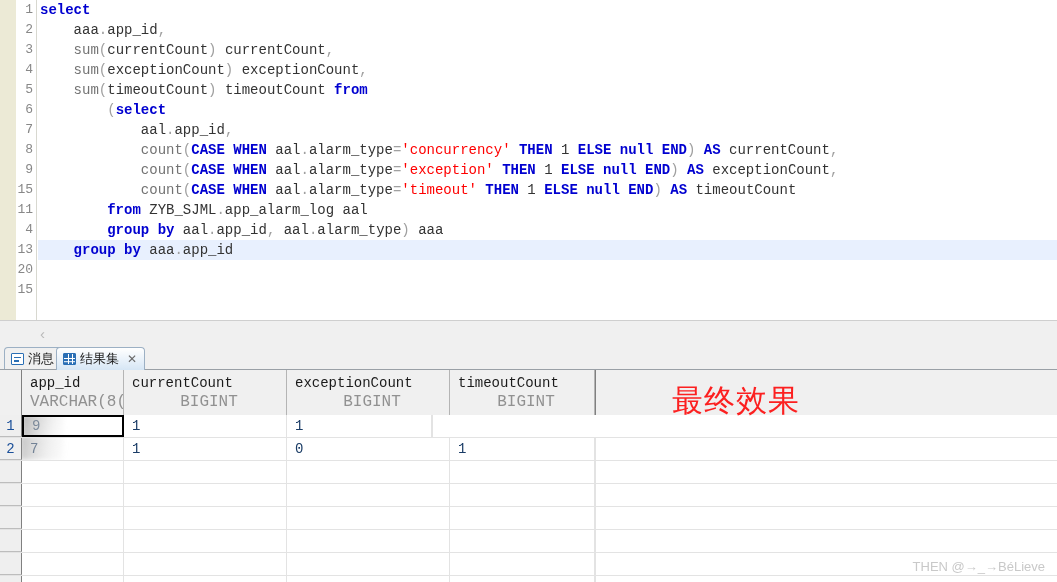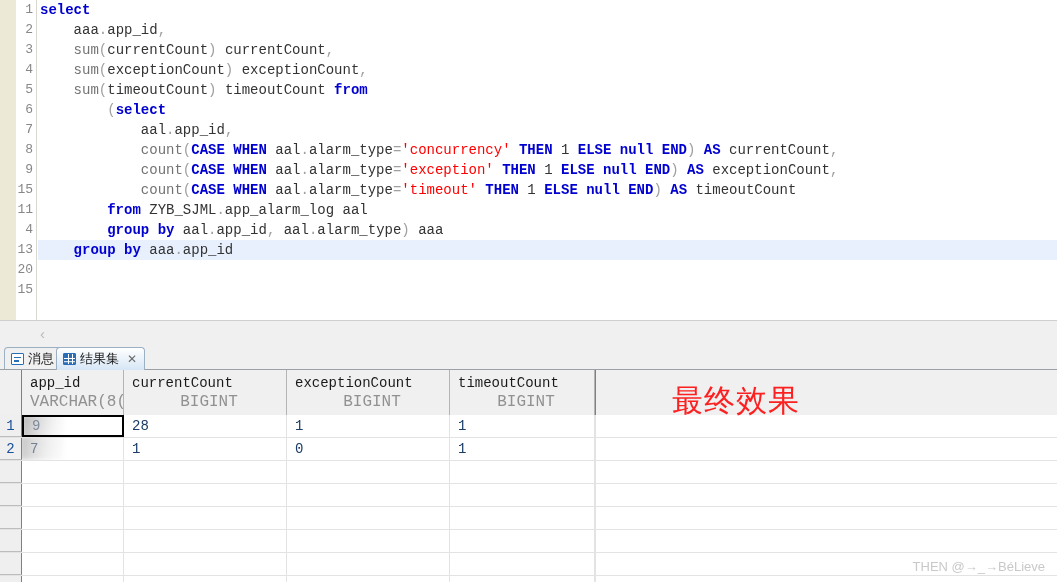--- a/index.html
+++ b/index.html
@@ -394,21 +394,20 @@
       <div class="head-cell" style="width: 145px;">
         <div class="hname">timeoutCount</div>
         <div class="htype">BIGINT</div>
       </div>
       <div class="head-filler"></div>
     </div>
   <div id="grid-body" style="position:absolute;left:0;top:45px;width:1057px;">
       <div class="grid-row">
         <div class="rownum-cell">1</div>
         <div class="data-cell selected" style="width: 102px;">9<div class="redact"></div></div>
-        <div class="data-cell" style="width: 163px;">28</div>
         <div class="data-cell" style="width: 163px;">1</div>
         <div class="data-cell" style="width: 145px;">1</div>
         <div class="cell-filler"></div>
       </div>
       <div class="grid-row">
         <div class="rownum-cell">2</div>
         <div class="data-cell" style="width: 102px;">7<div class="redact2"></div></div>
         <div class="data-cell" style="width: 163px;">1</div>
         <div class="data-cell" style="width: 163px;">0</div>
         <div class="data-cell" style="width: 145px;">1</div>

